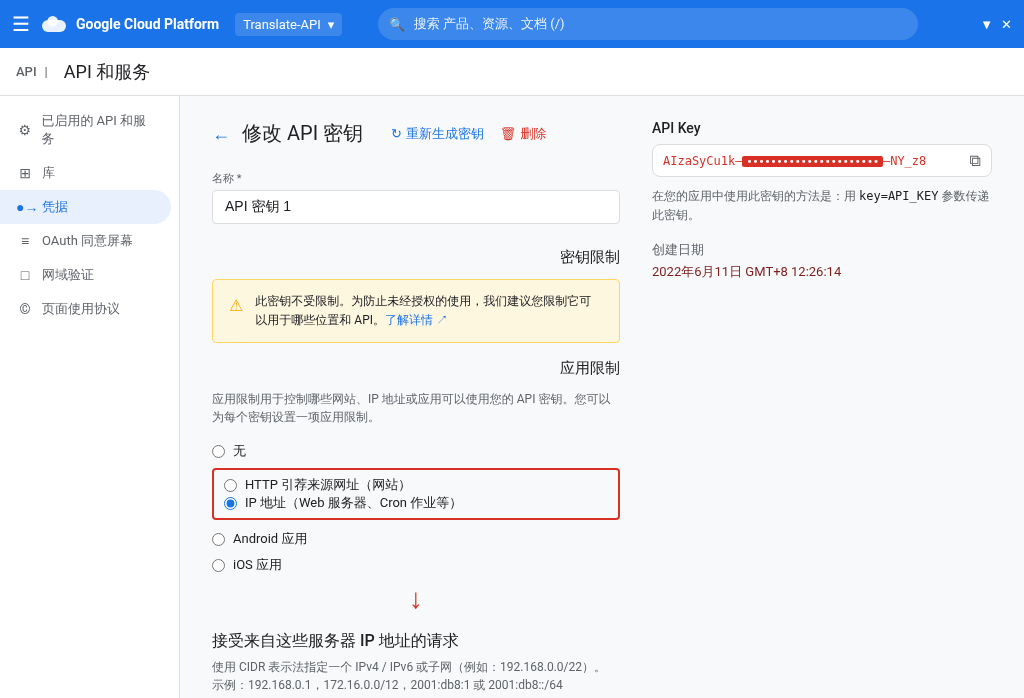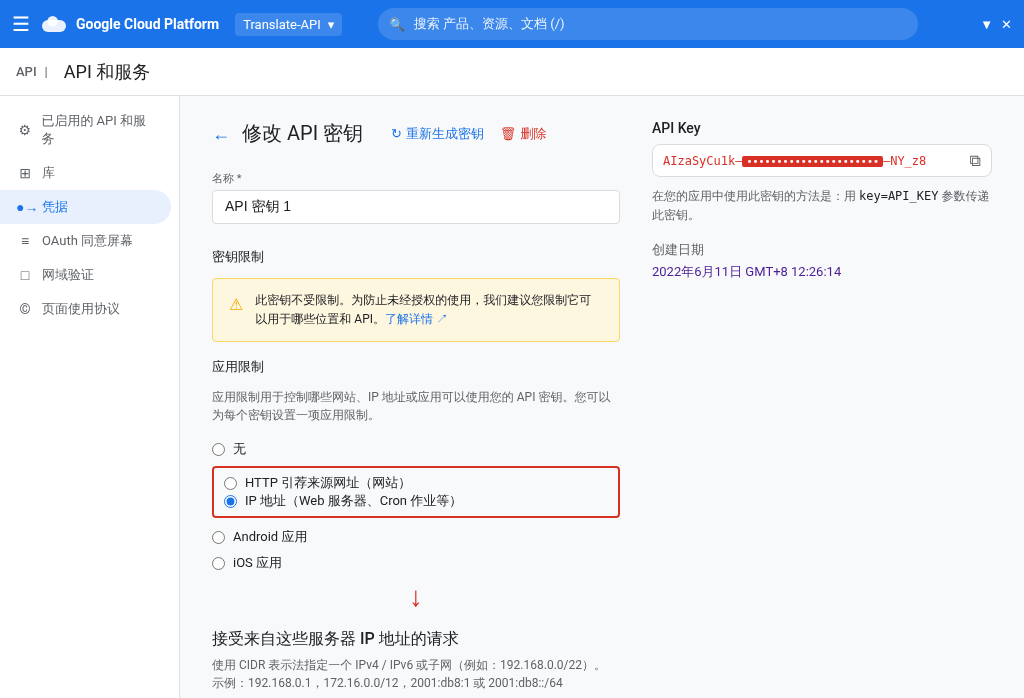--- a/index.html
+++ b/index.html
@@ -100,21 +100,21 @@
     
     .field-group { margin-bottom: 24px; }
     .field-label { font-size: 11px; color: #5f6368; margin-bottom: 4px; }
     .text-input {
       width: 100%; border: 1px solid #dadce0; border-radius: 4px;
       padding: 8px 12px; font-size: 14px; color: #202124;
       outline: none;
     }
 
     
-    .section-title { font-size: 13px; font-weight: 400; color: #202124; margin-bottom: 12px; }
+    .section-title { font-size: 15px; font-weight: 400; color: #202124; margin-bottom: 12px; text-align: right; }
     .section-desc { font-size: 12px; color: #5f6368; margin-bottom: 16px; line-height: 1.5; }
 
     
     .warning-box {
       background: #fef7e0; border: 1px solid #fdd663;
       border-radius: 4px; padding: 12px 16px;
       display: flex; gap: 12px; margin-bottom: 16px;
       font-size: 12px; color: #202124; line-height: 1.6;
     }
     .warning-icon { color: #f9ab00; font-size: 16px; flex-shrink: 0; margin-top: 1px; }
@@ -153,21 +153,21 @@
     }
     .api-key-value {
       font-size: 12px; color: #d93025; font-family: monospace;
       word-break: break-all; flex: 1;
     }
     .copy-icon { color: #5f6368; cursor: pointer; font-size: 16px; }
     .api-usage-text { font-size: 12px; color: #5f6368; line-height: 1.6; margin-bottom: 16px; }
     .api-usage-text .code { color: #202124; font-family: monospace; }
     .created-date { margin-top: 12px; }
     .created-label { font-size: 13px; color: #5f6368; margin-bottom: 4px; }
-    .created-value { font-size: 13px; color: #4c1d95; }
+    .created-value { font-size: 13px; color: #7f1d1d; }
   </style>
 </head>
 <body>
 
 <div class="top-nav">
   <span class="hamburger">☰</span>
   <div class="logo">
 
     <svg width="32" height="22" viewBox="0 0 48 32">
       <rect x="6" y="10" width="36" height="18" rx="9" fill="white" opacity="0.9"></rect>

